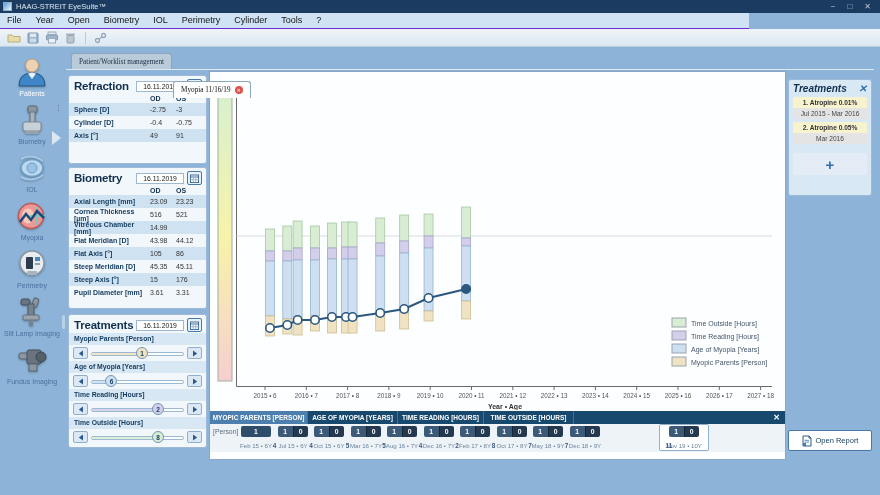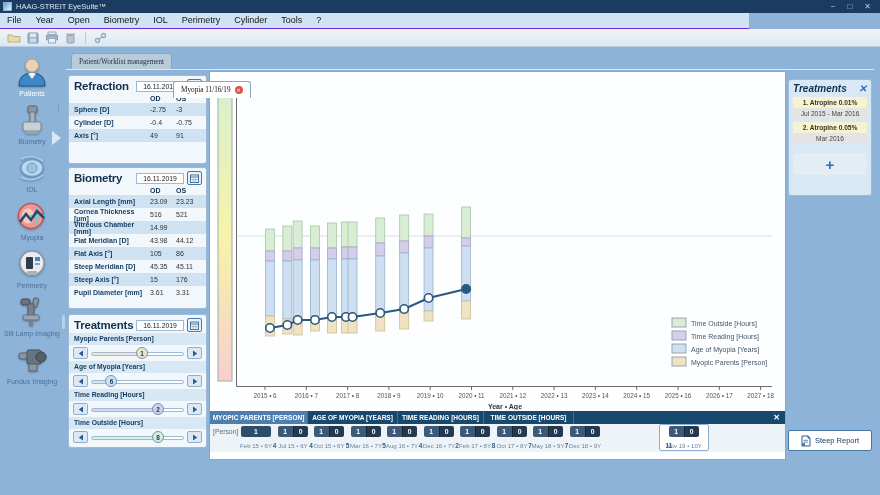--- a/index.html
+++ b/index.html
@@ -661,14 +661,14 @@
 </div>
 
 <div id="open-report">
   <svg width="10" height="12">
       <path d="M1,1 L7,1 L9,3 L9,11 L1,11 Z" fill="#fff" stroke="#2d5a8c"></path>
       <path d="M7,1 L7,3 L9,3" fill="none" stroke="#2d5a8c"></path>
       <rect x="2.5" y="4.8" width="4.5" height="1" fill="#6090c0"></rect>
       <rect x="2.5" y="6.6" width="4.5" height="1" fill="#6090c0"></rect>
       <path d="M1,8 L4,8 L4,11 L1,11 Z" fill="#4a7ab0"></path>
     </svg>
-  <span>Steep Report</span>
+  <span>Open Report</span>
 </div>
 
 </body></html>

